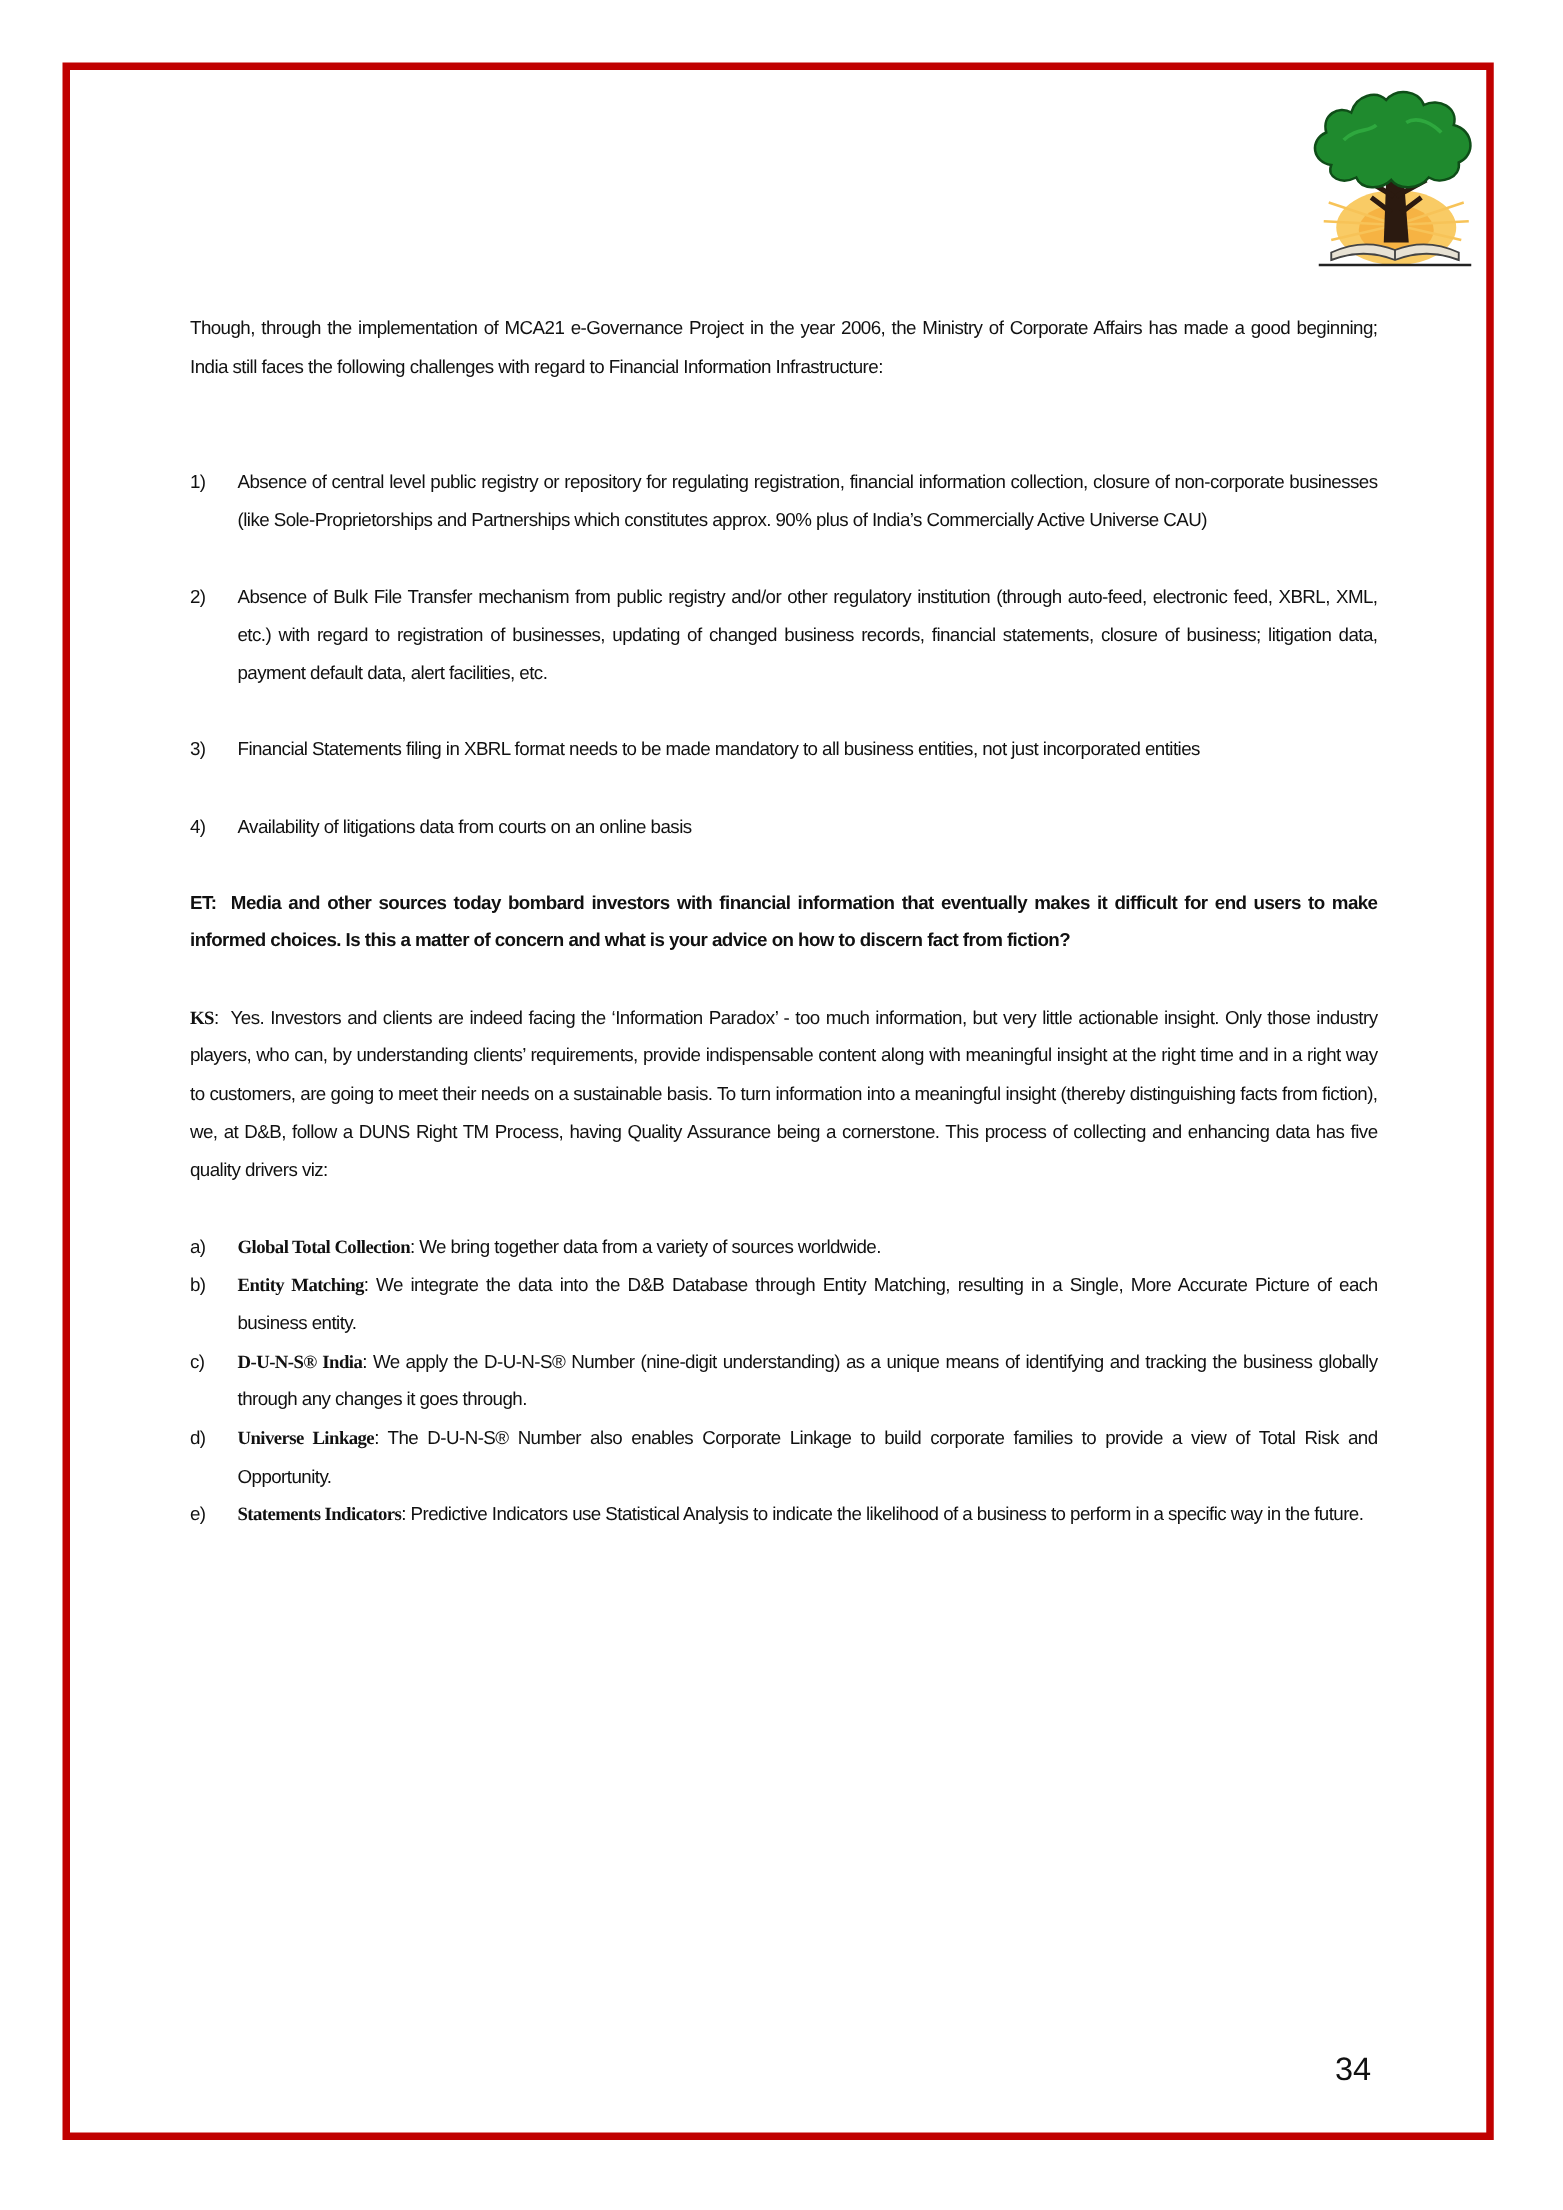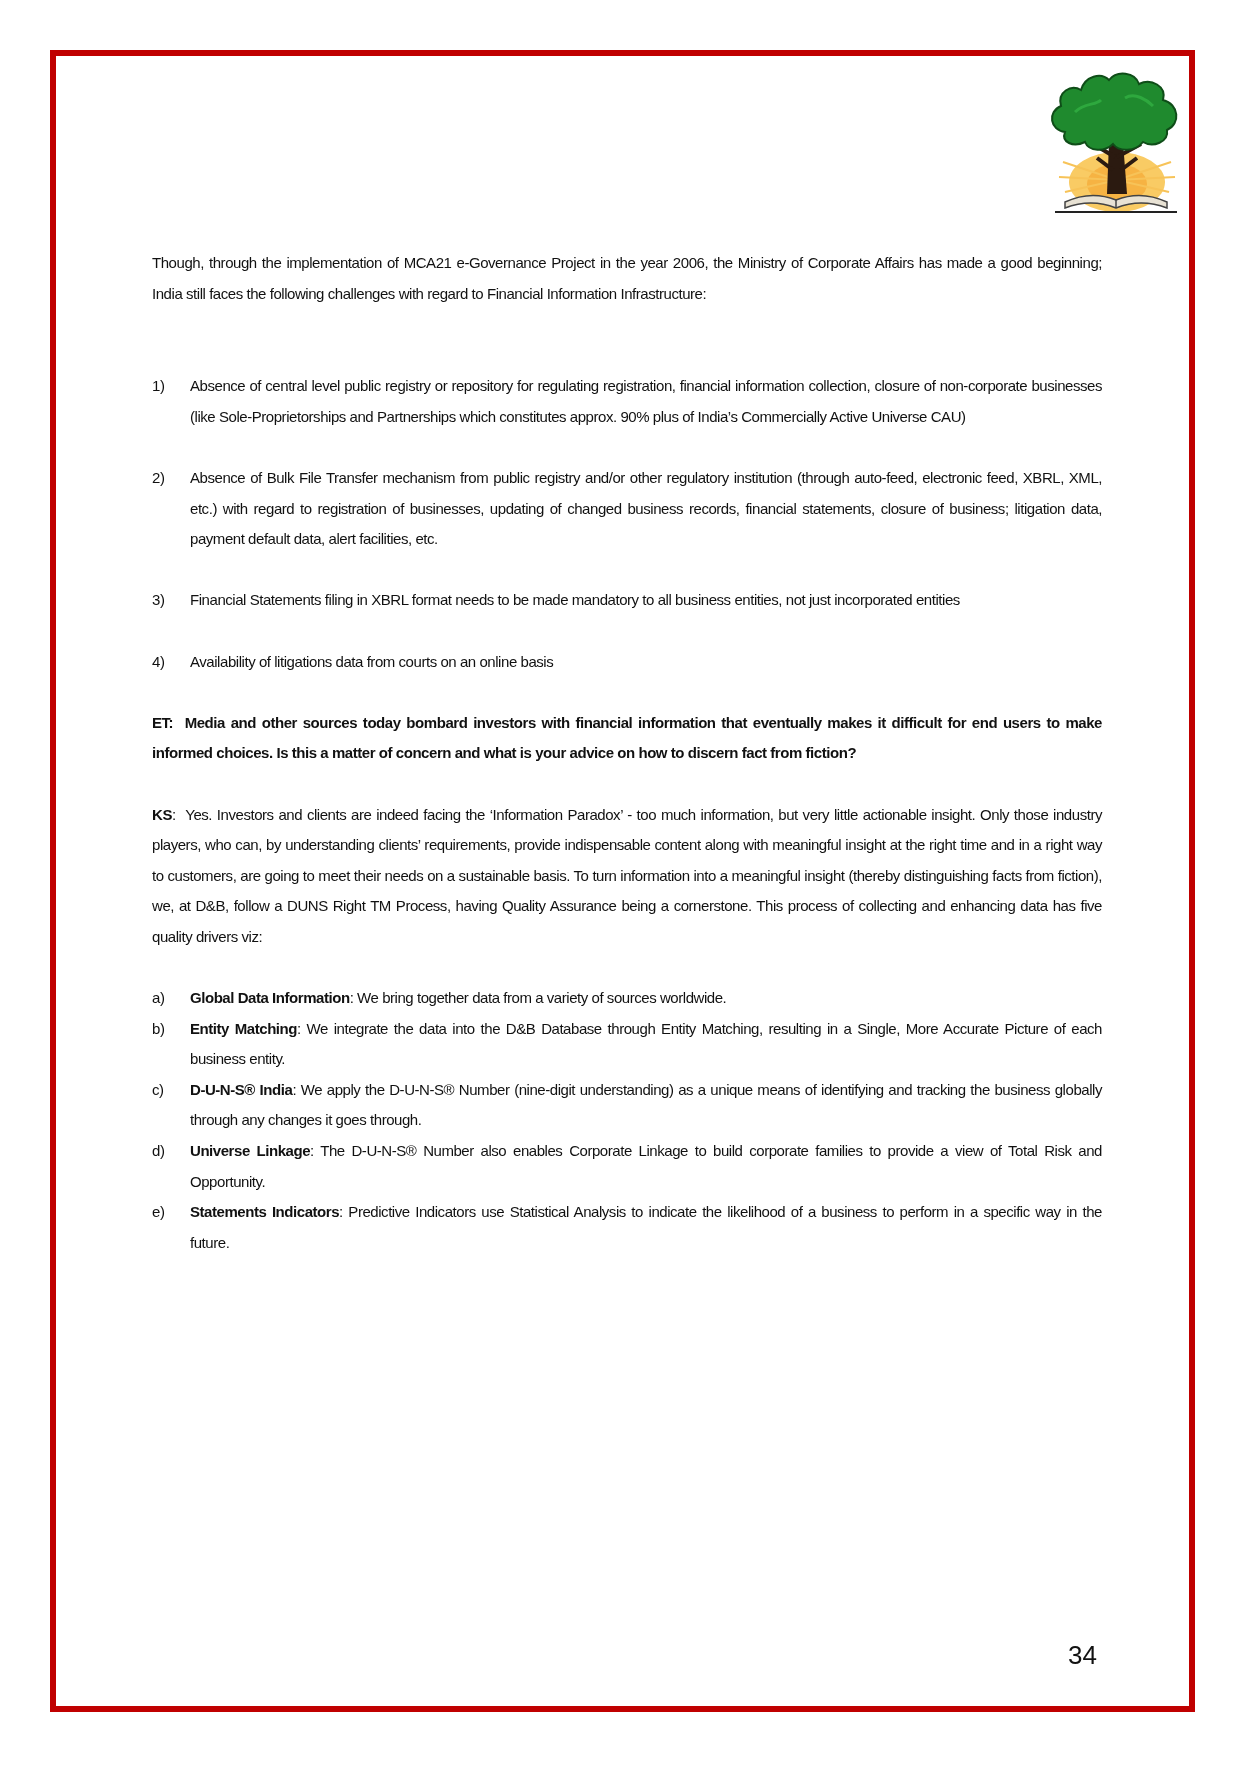--- a/index.html
+++ b/index.html
@@ -74,21 +74,21 @@
     .alpha-list {
       margin: 0;
       padding: 0;
       list-style: none;
     }
     .alpha-list li {
       position: relative;
       padding-left: 38px;
       text-align: justify;
     }
-    .b { font-weight: bold; }
+    .b { font-weight: bold; font-family: Liberation Serif, serif; }
     .page-number {
       position: absolute;
       left: 1068px;
       top: 1640px;
       font-size: 26px;
       color: #111111;
     }
   </style>
 </head>
 <body>
@@ -149,21 +149,21 @@
     </li>
   </ul>
 
   <p class="question"><span>ET:</span>&nbsp;&nbsp;<span>Media and other sources today bombard investors with financial information that eventually makes it difficult for end users to make informed choices. Is this a matter of concern and what is your advice on how to discern fact from fiction?</span></p>
 
   <p class="answer"><span class="b">KS</span><span>:</span>&nbsp;&nbsp;<span>Yes. Investors and clients are indeed facing the ‘Information Paradox’ - too much information, but very little actionable insight. Only those industry players, who can, by understanding clients’ requirements, provide indispensable content along with meaningful insight at the right time and in a right way to customers, are going to meet their needs on a sustainable basis. To turn information into a meaningful insight (thereby distinguishing facts from fiction), we, at D&amp;B, follow a DUNS Right TM Process, having Quality Assurance being a cornerstone. This process of collecting and enhancing data has five quality drivers viz:</span></p>
 
   <ul class="alpha-list">
     <li>
       <span class="marker">a)</span>
-      <span class="b">Global Data Information</span><span>: We bring together data from a variety of sources worldwide.</span>
+      <span class="b">Global Total Collection</span><span>: We bring together data from a variety of sources worldwide.</span>
     </li>
     <li>
       <span class="marker">b)</span>
       <span class="b">Entity Matching</span><span>: We integrate the data into the D&amp;B Database through Entity Matching, resulting in a Single, More Accurate Picture of each business entity.</span>
     </li>
     <li>
       <span class="marker">c)</span>
       <span class="b">D-U-N-S® India</span><span>: We apply the D-U-N-S® Number (nine-digit understanding) as a unique means of identifying and tracking the business globally through any changes it goes through.</span>
     </li>
     <li>

